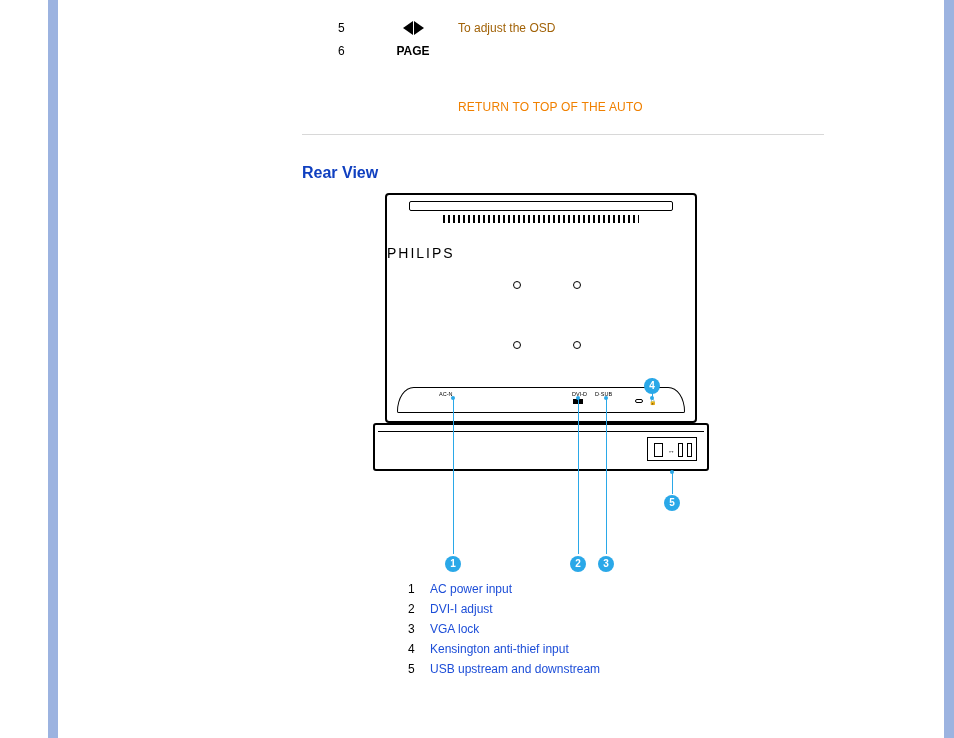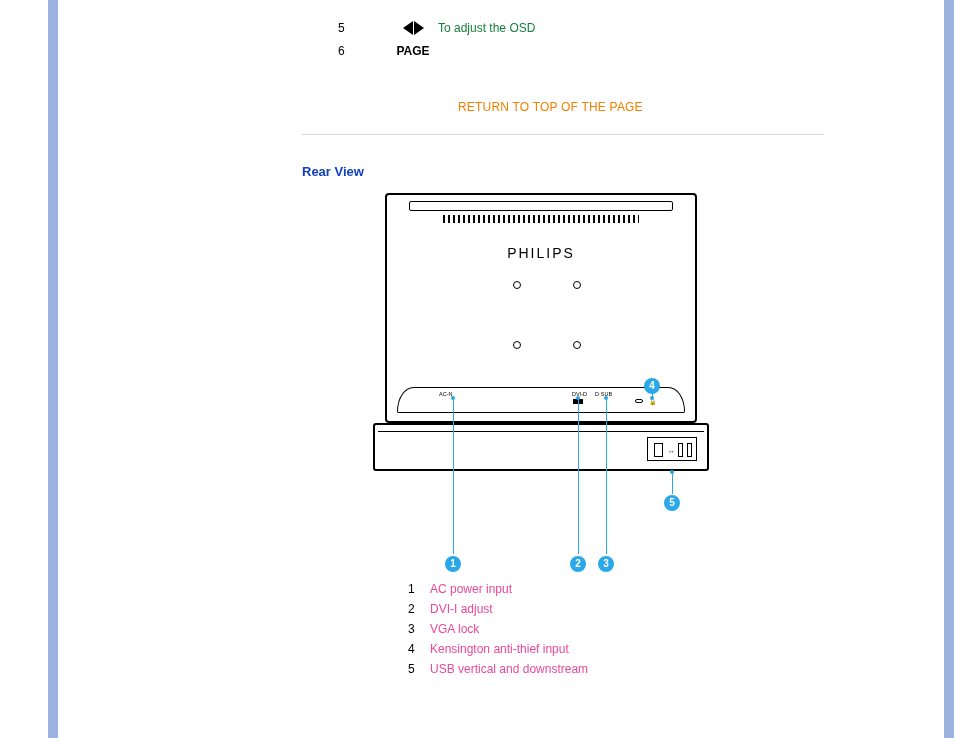--- a/index.html
+++ b/index.html
@@ -37,21 +37,21 @@
     padding: 0;
   }
   .top-table {
     position: absolute;
     left: 280px;
     top: 20px;
   }
   .top-table .row { display: flex; align-items: center; margin-bottom: 8px; }
   .top-table .num { width: 50px; text-align: left; color: #000; padding-right: 10px;}
   .top-table .iconcell { width: 50px; display: flex; justify-content: center; }
-  .top-table .desc { max-width: 360px; line-height: 1.35; color: #15803d; }
+  .top-table .desc { max-width: 360px; line-height: 1.35; color: #a16207; margin-left: 20px; }
   .auto-label { font-weight: bold; color: #000; }
   .return-link {
     position: absolute;
     left: 400px;
     top: 100px;
     color: #f08000;
     font-size: 12px;
     text-decoration: none;
     letter-spacing: 0.2px;
   }
@@ -62,21 +62,21 @@
     top: 134px;
     height: 1px;
     background: #d8d8d8;
   }
   .section-title {
     position: absolute;
     left: 244px;
     top: 164px;
     color: #1040c0;
     font-weight: bold;
-    font-size: 13px;
+    font-size: 16px;
   }
   .diagram-wrap {
     position: absolute;
     left: 315px;
     top: 190px;
     width: 340px;
     height: 300px;
   }
   
   .monitor-outer {
@@ -94,21 +94,20 @@
     border-radius: 2px;
   }
   .vent-line {
     position: absolute;
     left: 56px; right: 56px; top: 20px; height: 8px;
     background: repeating-linear-gradient(90deg, #000 0 2px, transparent 2px 5px);
   }
   .brand {
     position: absolute;
     left: 0; right: 0; top: 50px;
-    text-align: center;
     font-family: Arial, sans-serif;
     font-size: 14px;
     letter-spacing: 2px;
     font-weight: 500;
   }
   .screw {
     position: absolute;
     width: 8px; height: 8px;
     border: 1.5px solid #000;
     border-radius: 50%;
@@ -200,21 +199,21 @@
     transform: translate(-50%, 0);
   }
   
   .label-table {
     position: absolute;
     left: 350px;
     top: 582px;
   }
   .label-table .lrow { display:flex; margin-bottom: 6px; }
   .label-table .ln { width: 22px; }
-  .label-table .ltxt { color:#ec4899; }
+  .label-table .ltxt { color:#1d4ed8; }
   
   .tri-left {
     width: 0; height: 0;
     border-top: 7px solid transparent;
     border-bottom: 7px solid transparent;
     border-right: 10px solid #000;
     display:inline-block;
   }
   .tri-right {
     width: 0; height: 0;
@@ -243,21 +242,21 @@
       <div class="desc">To adjust the OSD</div>
     </div>
     <div class="row">
       <div class="num">6</div>
       <div class="iconcell">
           <span class="auto-label">PAGE</span>
         </div>
     </div>
   </div>
 
-  <a href="#" class="return-link">RETURN TO TOP OF THE PAGE</a>
+  <a href="#" class="return-link">RETURN TO TOP OF THE AUTO</a>
 
   <div class="hr"></div>
 
   <div class="section-title">Rear View</div>
 
   <div class="diagram-wrap">
     <div class="monitor-outer">
       <div class="monitor-top"></div>
       <div class="vent-line"></div>
       <div class="brand">PHILIPS</div>
@@ -316,17 +315,17 @@
     <div class="lrow">
         <div class="ln">3</div>
         <div class="ltxt">VGA lock</div>
       </div>
     <div class="lrow">
         <div class="ln">4</div>
         <div class="ltxt">Kensington anti-thief input</div>
       </div>
     <div class="lrow">
         <div class="ln">5</div>
-        <div class="ltxt">USB vertical and downstream</div>
+        <div class="ltxt">USB upstream and downstream</div>
       </div>
   </div>
 
 </div>
 
 </body></html>

